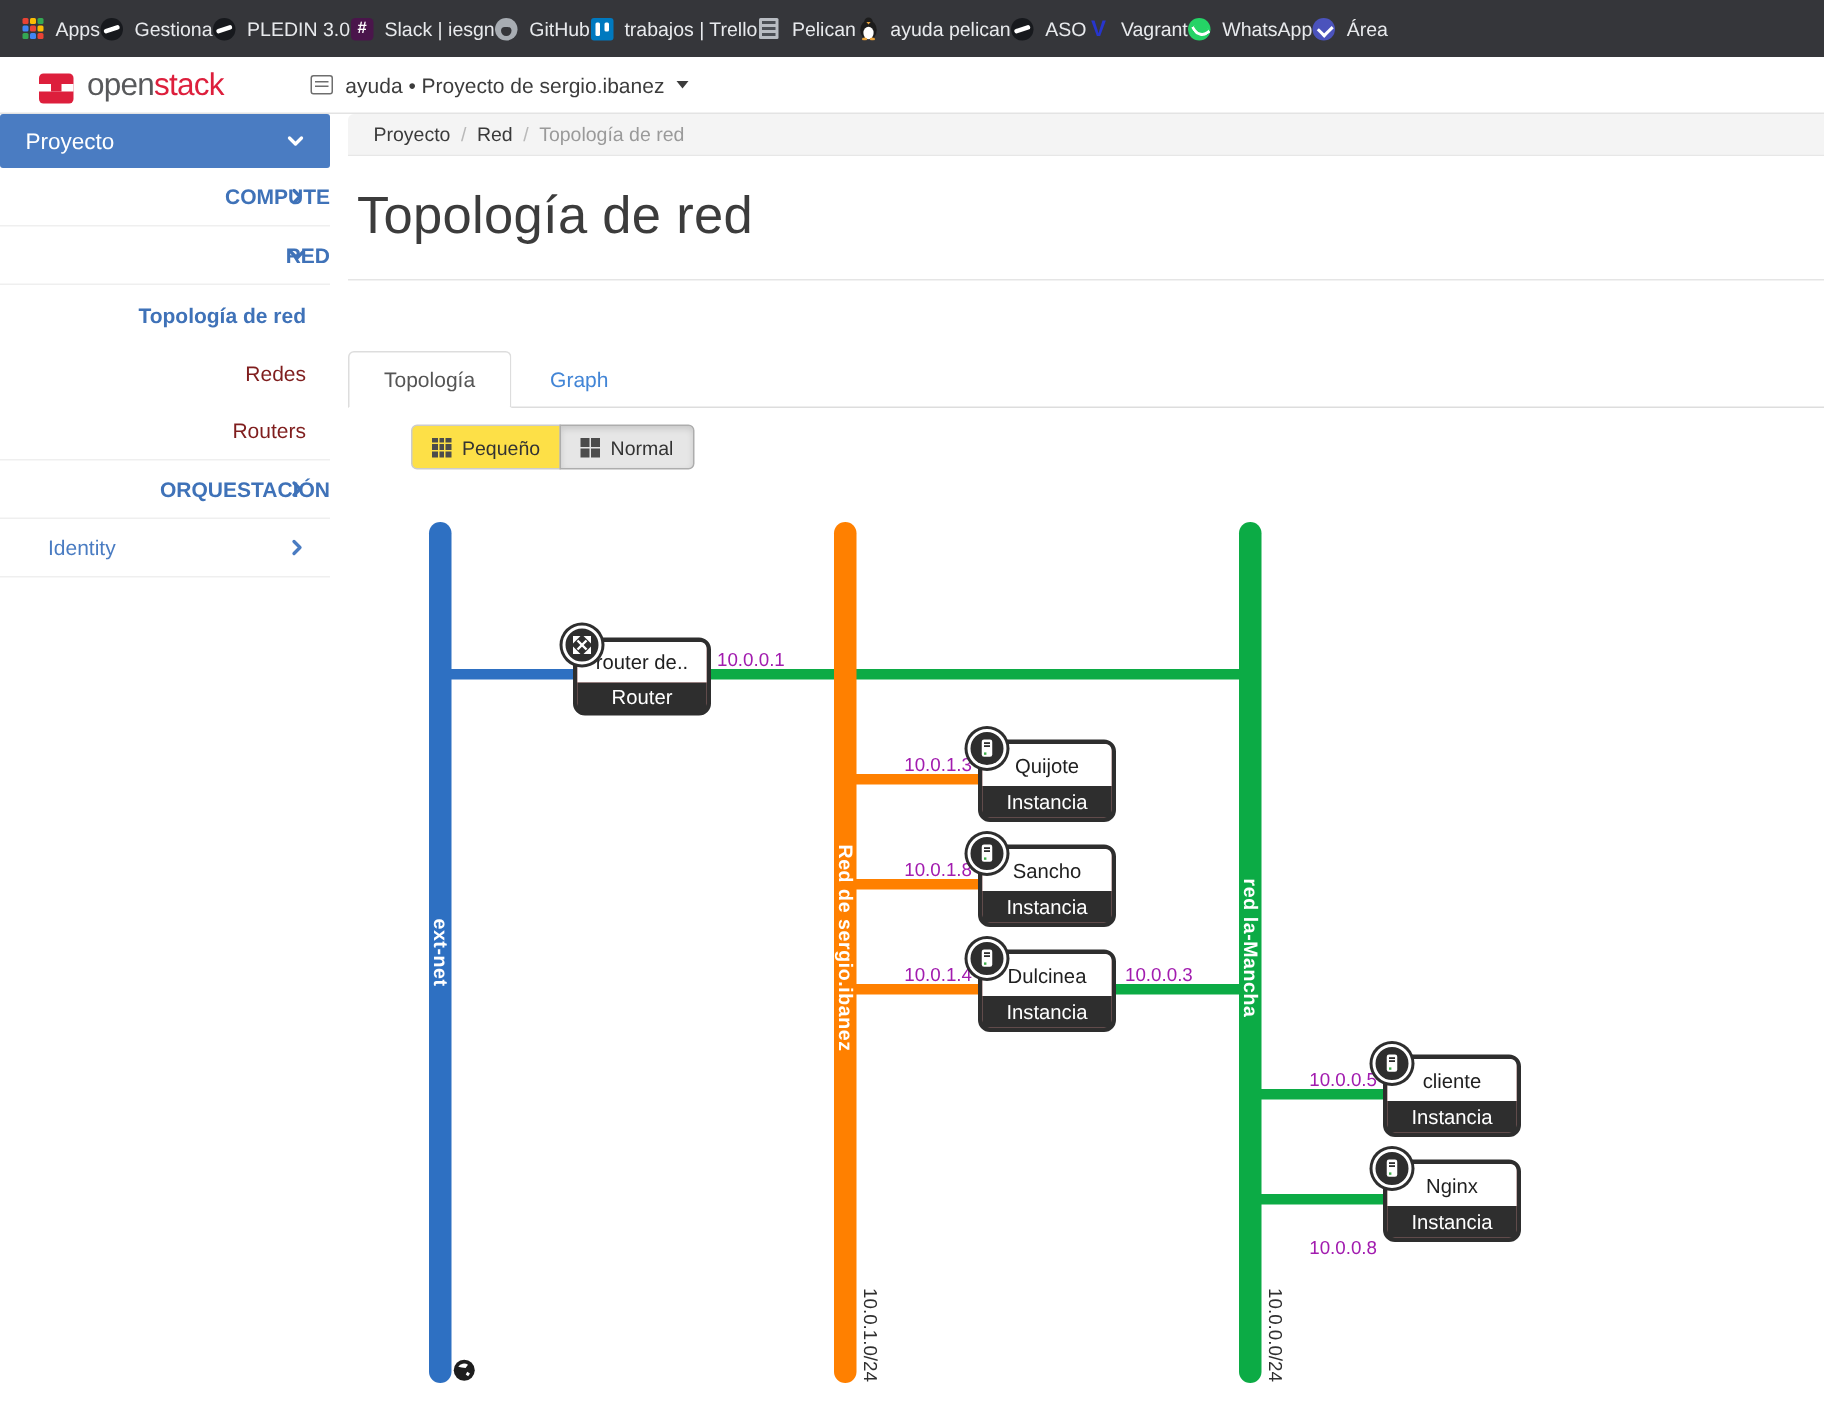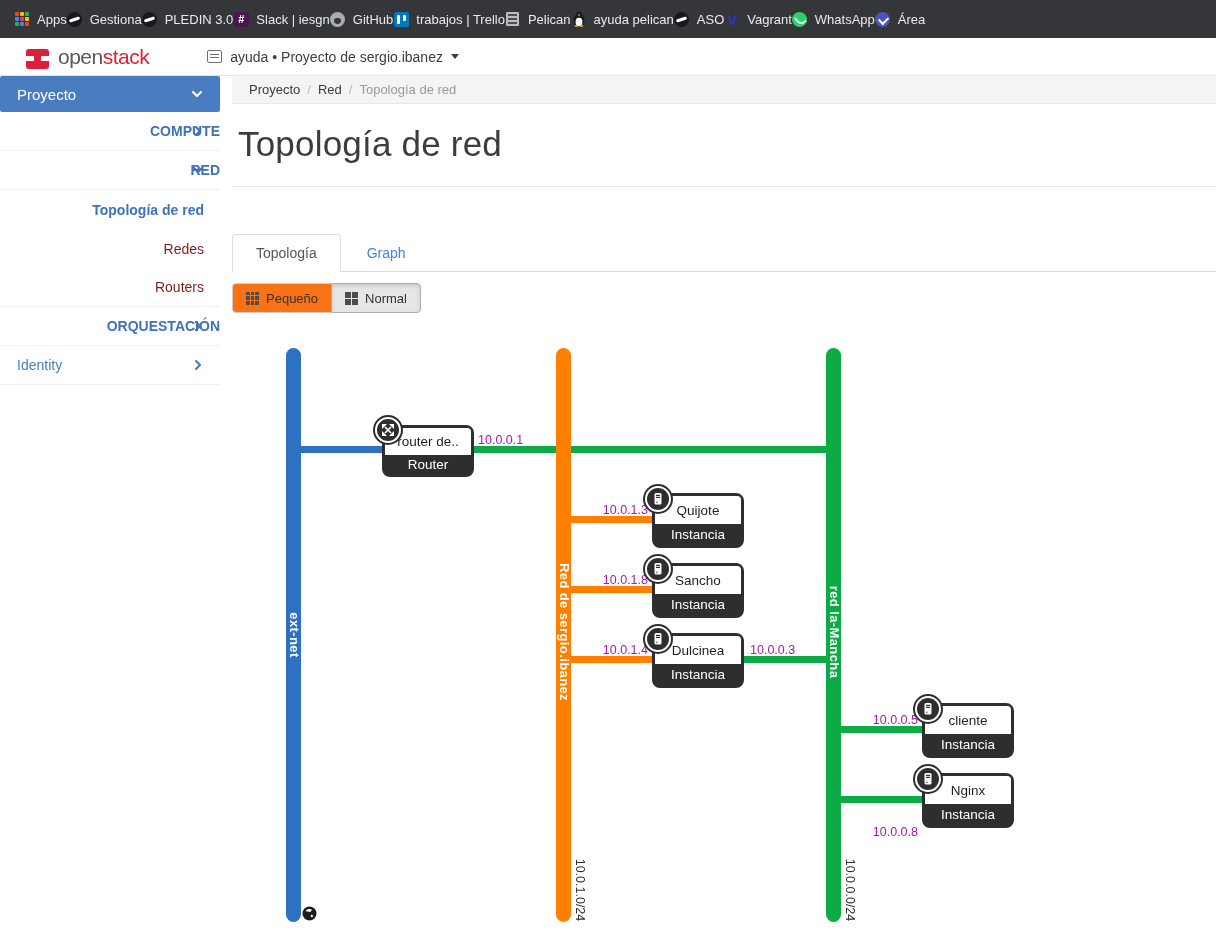--- a/index.html
+++ b/index.html
@@ -49,21 +49,21 @@
   .sidebar { width:220px; flex:0 0 220px; background:#fff; }
   .content { flex:1; position:relative; padding-left:12px; }
 
   
   .panel-head { height:36px; background:#4a7cc2; color:#fff; font-size:15px;
     display:flex; align-items:center; justify-content:space-between; padding:0 16px 0 17px; border-radius:2px; cursor:pointer;}
   .nav-row { height:39px; display:flex; align-items:center; font-size:14px; position:relative; cursor:pointer;}
   .nav-row.hair { border-bottom:1px solid #efefef; }
   .nav-center { justify-content:flex-end; }
   .nav-right { justify-content:flex-end; padding-right:16px; }
-  .nav-left { padding-left:17px; }
+  .nav-left { padding-left:32px; }
   .blue-bold { color:#3f72b8; font-weight:bold; }
   .blue { color:#4a7cc2; }
   .dark { color:#7f1d1d; }
   .chev { position:absolute; right:16px; top:50%; transform:translateY(-50%); display:flex;}
 
   
   .crumb-bar { height:28px; background:#f4f4f4; border-bottom:1px solid #e7e7e7; border-top-left-radius:4px;
     display:flex; align-items:center; padding-left:17px; font-size:13px; gap:7px;}
   .crumb-link { color:#3a3a3a; cursor:pointer;}
   .crumb-sep { color:#b9b9b9; }
@@ -74,21 +74,21 @@
 
   
   .tabs { margin-top:44px; border-bottom:1px solid #ddd; display:flex; align-items:flex-end; height:41px;}
   .tab-active { background:#fff; border:1px solid #ddd; border-bottom:1px solid #fff; border-radius:4px 4px 0 0;
     padding:10px 23px; font-size:14px; color:#555; margin-bottom:-1px; cursor:default;}
   .tab-link { padding:10px 26px; font-size:14px; color:#4285d6; cursor:pointer;}
 
   
   .toggle { margin-top:11px; display:inline-flex; }
   .btn { display:inline-flex; align-items:center; gap:7px; height:30px; padding:0 13px; font-size:13px; color:#333;
-    background:#f97316; border:1px solid #ccc; cursor:pointer;}
+    background:#fde047; border:1px solid #ccc; cursor:pointer;margin-left:42px;}
   .btn.first { border-radius:4px 0 0 4px; }
   .btn.active { background:#e6e6e6; border-color:#adadad; box-shadow:inset 0 2px 4px rgba(0,0,0,0.13); border-radius:0 4px 4px 0; margin-left:-1px;}
   .th-ic { width:13px; height:13px; display:grid; grid-template-columns:repeat(3,1fr); gap:1px;}
   .th-ic i { background:#4c4c4c; }
   .thl-ic { width:13px; height:13px; display:grid; grid-template-columns:repeat(2,1fr); gap:1px;}
   .thl-ic i { background:#4c4c4c; }
 
   
   .topo { position:absolute; left:0; top:0; width:1216px; height:944px; pointer-events:none; }
   .topo * { pointer-events:auto; }

